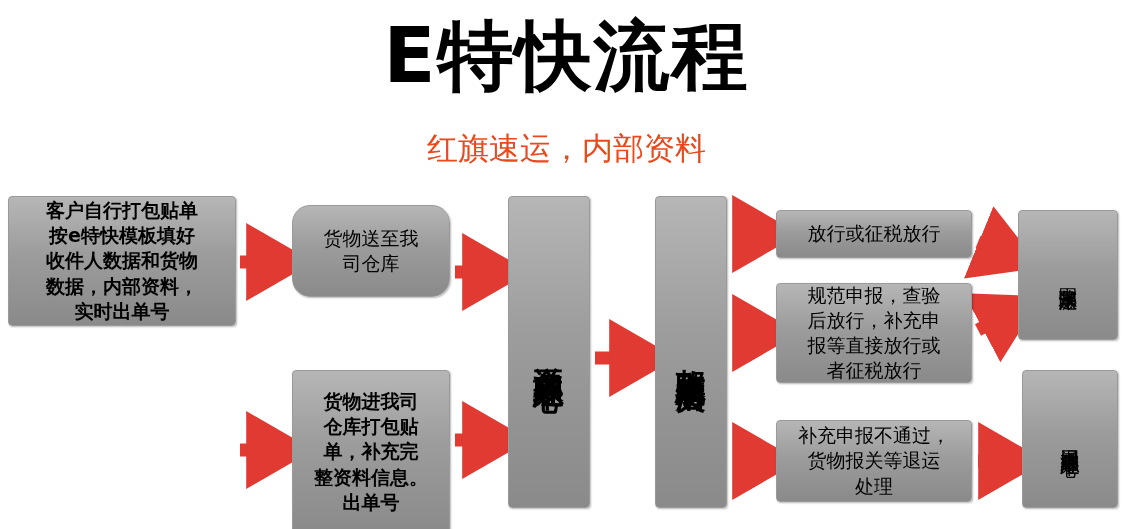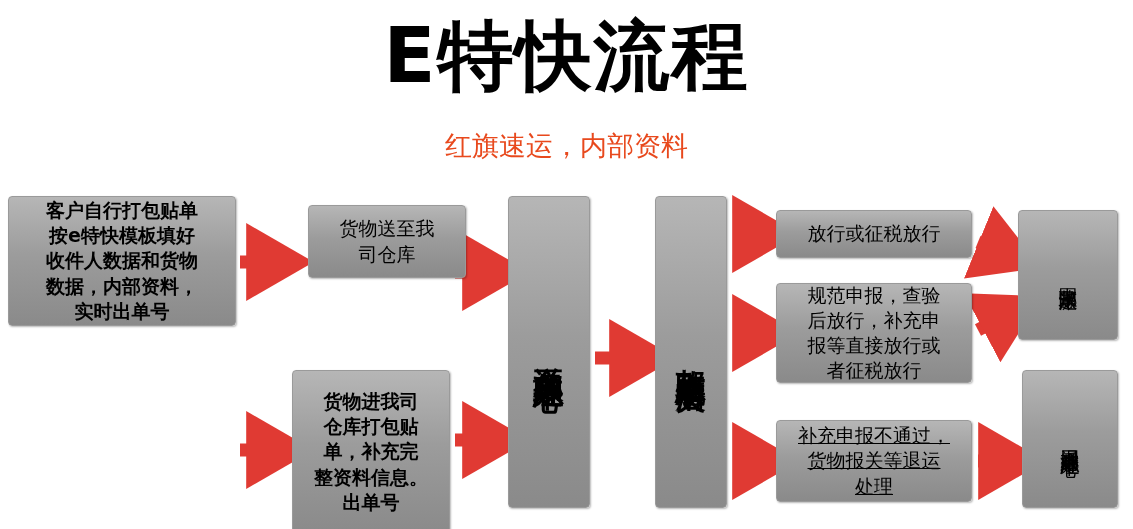--- a/index.html
+++ b/index.html
@@ -32,21 +32,21 @@
     letter-spacing: 2px;
     line-height: 1.15;
     font-family: "DejaVu Sans", "Liberation Sans", sans-serif;
   }
   .subtitle {
     position: absolute;
     left: 0;
     top: 128px;
     width: 1133px;
     text-align: center;
-    font-size: 27px;
+    font-size: 31px;
     color: #e8491d;
     font-family: "DejaVu Sans", "Liberation Sans", sans-serif;
   }
 
   
   .box {
     position: absolute;
     box-sizing: border-box;
     border: 1px solid #9a9a9a;
     border-radius: 4px;
@@ -128,21 +128,21 @@
   </svg>
 
   <div class="box" style="left:8px; top:196px; width:228px; height:130px;">
     <span>客户自行打包贴单
 按e特快模板填好
 收件人数据和货物
 数据，内部资料，
 实时出单号</span>
   </div>
 
-  <div class="box normal" style="left:308px; top:205px; width:158px; height:73px;">
+  <div class="box normal" style="left:292px; top:205px; width:158px; height:92px;border-radius:18px;">
     <span>货物送至我
 司仓库</span>
   </div>
 
 
   <div class="box normal" style="left:292px; top:370px; width:158px; height:164px;font-weight:bold;">
     <span>货物进我司
 仓库打包贴
 单，补充完
 整资料信息。
@@ -161,21 +161,21 @@
     <span>规范申报，查验
 后放行，补充申
 报等直接放行或
 者征税放行</span>
   </div>
 
   <div class="box normal" style="left:776px; top:210px; width:196px; height:48px;">
     <span>放行或征税放行</span>
   </div>
 
-  <div class="box normal" style="left:776px; top:420px; width:196px; height:82px;text-decoration:underline;">
+  <div class="box normal" style="left:776px; top:420px; width:196px; height:82px;">
     <span>补充申报不通过，
 货物报关等退运
 处理</span>
   </div>
 
   <div class="box vert-small" style="left:1018px; top:210px; width:100px; height:130px;">
     <span>中国邮政派送</span>
   </div>
 
   <div class="box vert-small" style="left:1022px; top:370px; width:96px; height:138px;">

